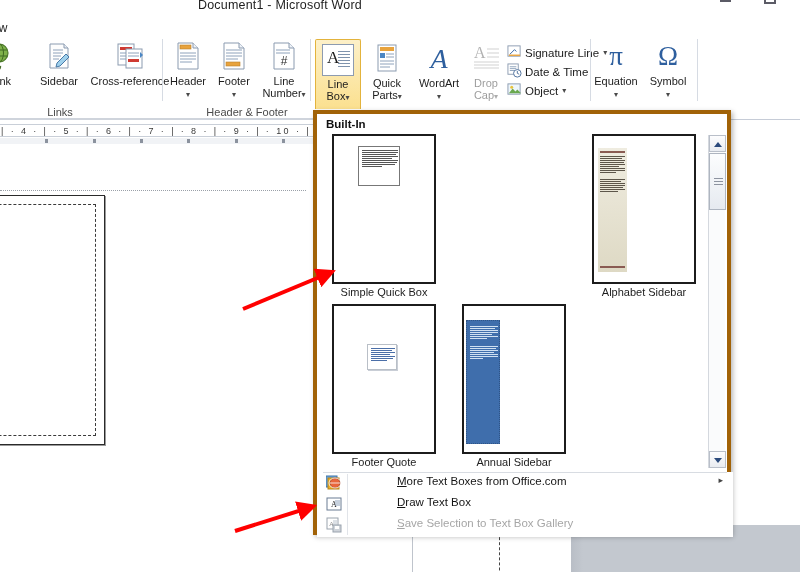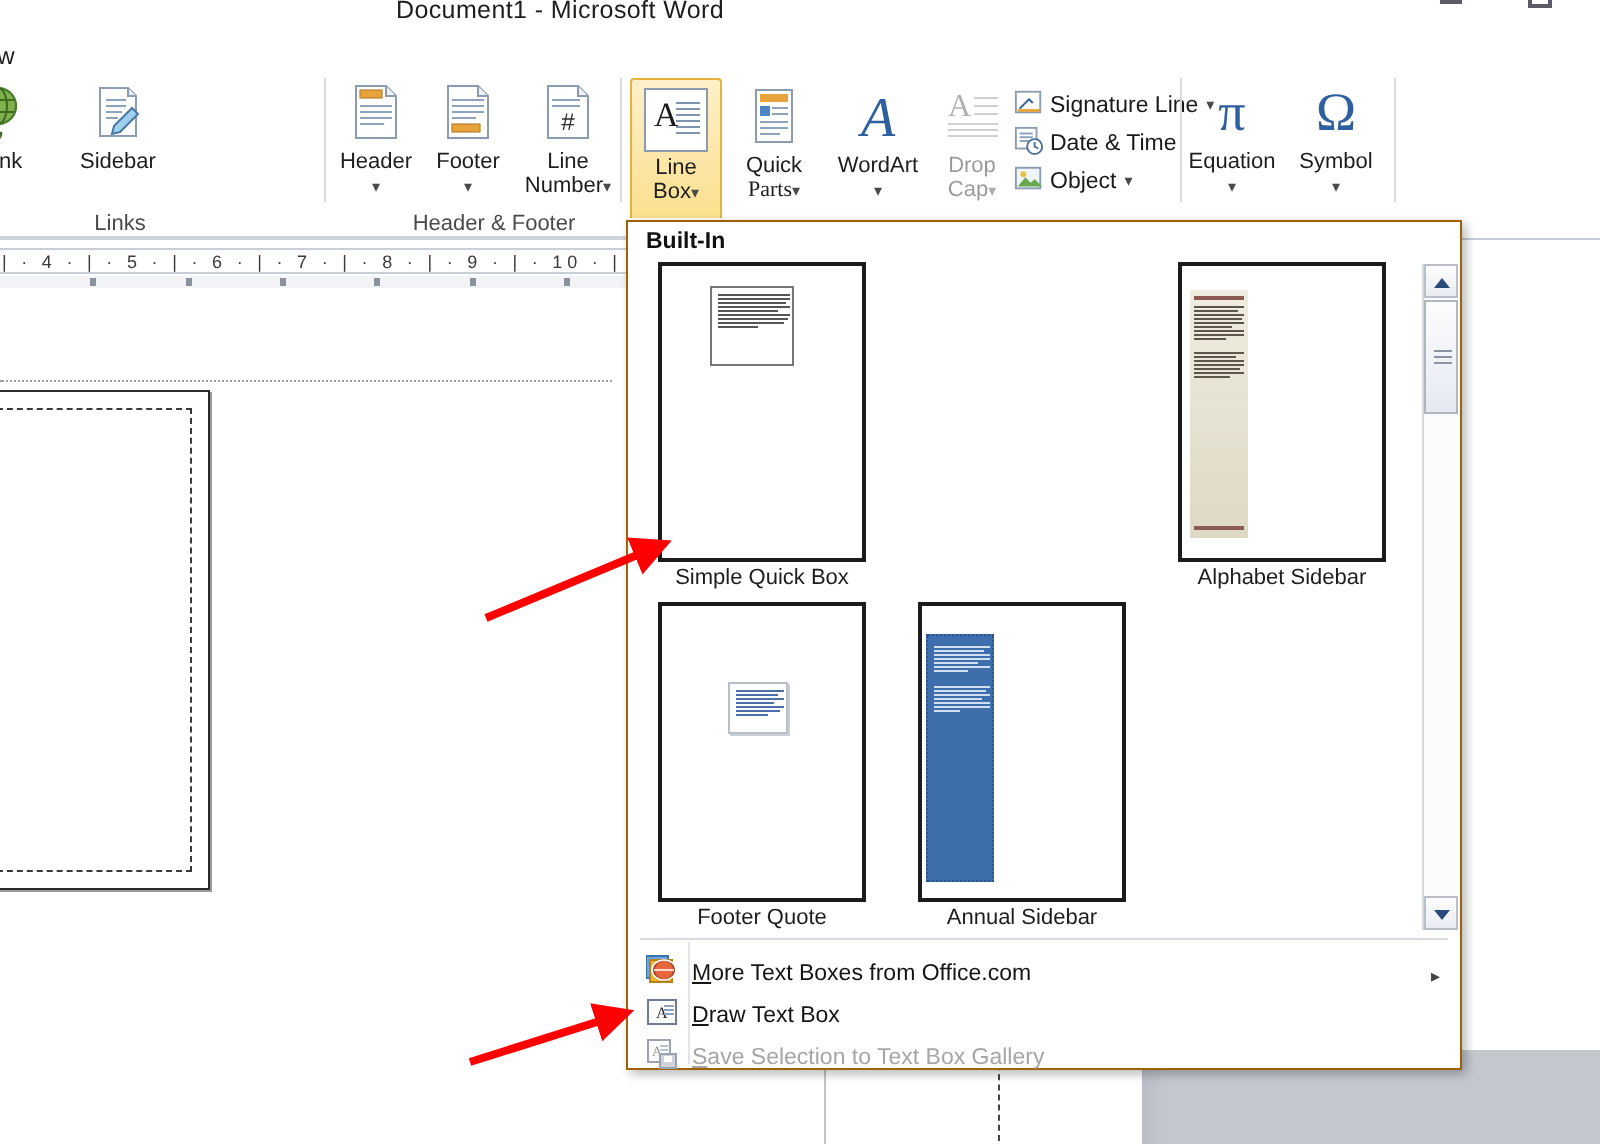--- a/index.html
+++ b/index.html
@@ -101,21 +101,21 @@
   #page2 .mg { position:absolute; left:86px; top:0; bottom:0; width:0; border-left:1px dashed #444; }
   #gray-right {
     position:absolute; left:571px; top:379px; width:229px; height:200px;
     background:linear-gradient(to right,#b9bec6,#c3c8cf 12px,#c3c8cf);
   }
 
   
   #gallery {
     position:absolute; left:313px; top:110px; width:418px; height:425px;
     background:#ffffff;
-    border:1px solid #a16207;
+    border:4px solid #a16207;
     box-shadow:2px 2px 5px rgba(0,0,0,.28);
   }
   #gal-header {
     position:absolute; left:0; top:0; width:100%; height:20px;
     font-weight:bold; font-size:11.5px; color:#111;
     padding:4px 0 0 9px; background:#ffffff;
   }
   #gal-body {
     position:absolute; left:3px; top:20px; width:392px; height:335px;
     background:#ffffff;
@@ -152,21 +152,21 @@
     border:1px solid #aeb5c0;
   }
   #sb-thumb .grip { position:absolute; left:4px; top:24px; width:9px; }
   #sb-thumb .grip i { display:block; height:1px; background:#8d93a0; margin-bottom:2px; }
 
   
   #gal-menu { position:absolute; left:0; top:358px; width:416px; height:65px; background:#ffffff; }
   #gal-menu .topline { position:absolute; left:6px; right:6px; top:0; height:1px; background:#d8dce2; }
   .menuitem {
     position:absolute; left:2px; width:412px; height:21px;
-    display:flex; align-items:flex-end; cursor:default;
+    display:flex; align-items:flex-start; cursor:default;gap:48px;
   }
   .menuitem .micoWrap { width:30px; display:flex; justify-content:center; }
   .mico { width:16px; height:16px; position:relative; }
   .menuitem .mlabel { font-size:11.5px; color:#151515; }
   .menuitem.disabled .mlabel { color:#a6a6a6; }
   .menuitem .submenu-arrow {
     position:absolute; right:8px; font-size:9px; color:#444;
   }
   .ul { text-decoration:underline; }
   #mitem-gutter { position:absolute; left:30px; top:2px; width:1px; height:61px; background:#e1e4e9; }
@@ -210,20 +210,38 @@
         <svg width="30" height="30" viewBox="0 0 30 30">
           <path d="M6 3 h14 l4 4 v20 H6 z" fill="#fdfdfd" stroke="#8b9bb0" stroke-width="1"></path>
           <path d="M20 3 v4 h4" fill="#e8edf4" stroke="#8b9bb0" stroke-width="1"></path>
           <g stroke="#8ea2bb" stroke-width="1">
               <path d="M9 9h10M9 12h10M9 15h8M9 18h6"></path>
             </g>
           <path d="M13 22 l9-9 3 3 -9 9 -4 1 z" fill="#9fd0ec" stroke="#4879a6" stroke-width="1"></path>
         </svg>
       </span>
       <span class="lbl">Sidebar</span>
+    </div>
+    <div class="cmd" style="left:114px; top:6px; width:92px;">
+      <span class="ico" style="display:block;height:32px;">
+        <svg width="30" height="30" viewBox="0 0 30 30">
+          <rect x="3" y="3" width="16" height="21" fill="#fff" stroke="#8b9bb0"></rect>
+          <rect x="5" y="6" width="12" height="3" fill="#cf3a32"></rect>
+          <g stroke="#8ea2bb">
+              <path d="M5 12h12M5 15h12M5 18h9"></path>
+            </g>
+          <rect x="11" y="8" width="16" height="19" fill="#fff" stroke="#8b9bb0"></rect>
+          <rect x="13" y="18" width="11" height="3" fill="#cf3a32"></rect>
+          <g stroke="#8ea2bb">
+              <path d="M13 12h11M13 15h11"></path>
+            </g>
+          <path d="M25 11 v6 l3-3 z" fill="#4b86c4"></path>
+        </svg>
+      </span>
+      <span class="lbl">Cross-reference</span>
     </div>
     <div class="gname" style="left:-10px;width:200px;">Links</div>
     <div class="sep"></div>
   </div>
 
   <div class="grp" style="left:163px; width:148px;">
     <div class="cmd" style="left:2px; top:6px; width:46px;">
       <span class="ico" style="display:block;height:32px;">
         <svg width="28" height="30" viewBox="0 0 28 30">
           <path d="M4 2 h15 l5 5 v21 H4 z" fill="#fff" stroke="#8b9bb0"></path>
@@ -291,21 +309,21 @@
         <svg width="28" height="30" viewBox="0 0 28 30">
           <rect x="5" y="2" width="18" height="26" fill="#fff" stroke="#8b9bb0"></rect>
           <rect x="7" y="4" width="14" height="4" fill="#e8a33d"></rect>
           <rect x="7" y="10" width="5" height="5" fill="#4b86c4"></rect>
           <g stroke="#8ea2bb">
               <path d="M13 11h8M13 14h8M7 18h14M7 21h14M7 24h10"></path>
             </g>
         </svg>
       </span>
       <span class="lbl">Quick</span>
-      <span class="lbl" style="display:inline;font-family:Liberation Serif, serif;">Parts</span><span class="small-caret">▾</span>
+      <span class="lbl" style="display:inline;">Parts</span><span class="small-caret">▾</span>
     </div>
 
     <div class="cmd" style="left:100px; top:8px; width:56px;">
       <span class="ico" style="display:block;height:32px;">
         <svg width="30" height="30" viewBox="0 0 30 30">
           <text x="15" y="25" font-size="28" font-style="italic" font-family="Liberation Serif, serif" fill="#2e5f9e" text-anchor="middle">A</text>
         </svg>
       </span>
       <span class="lbl">WordArt</span>
       <span class="small-caret">▾</span>

